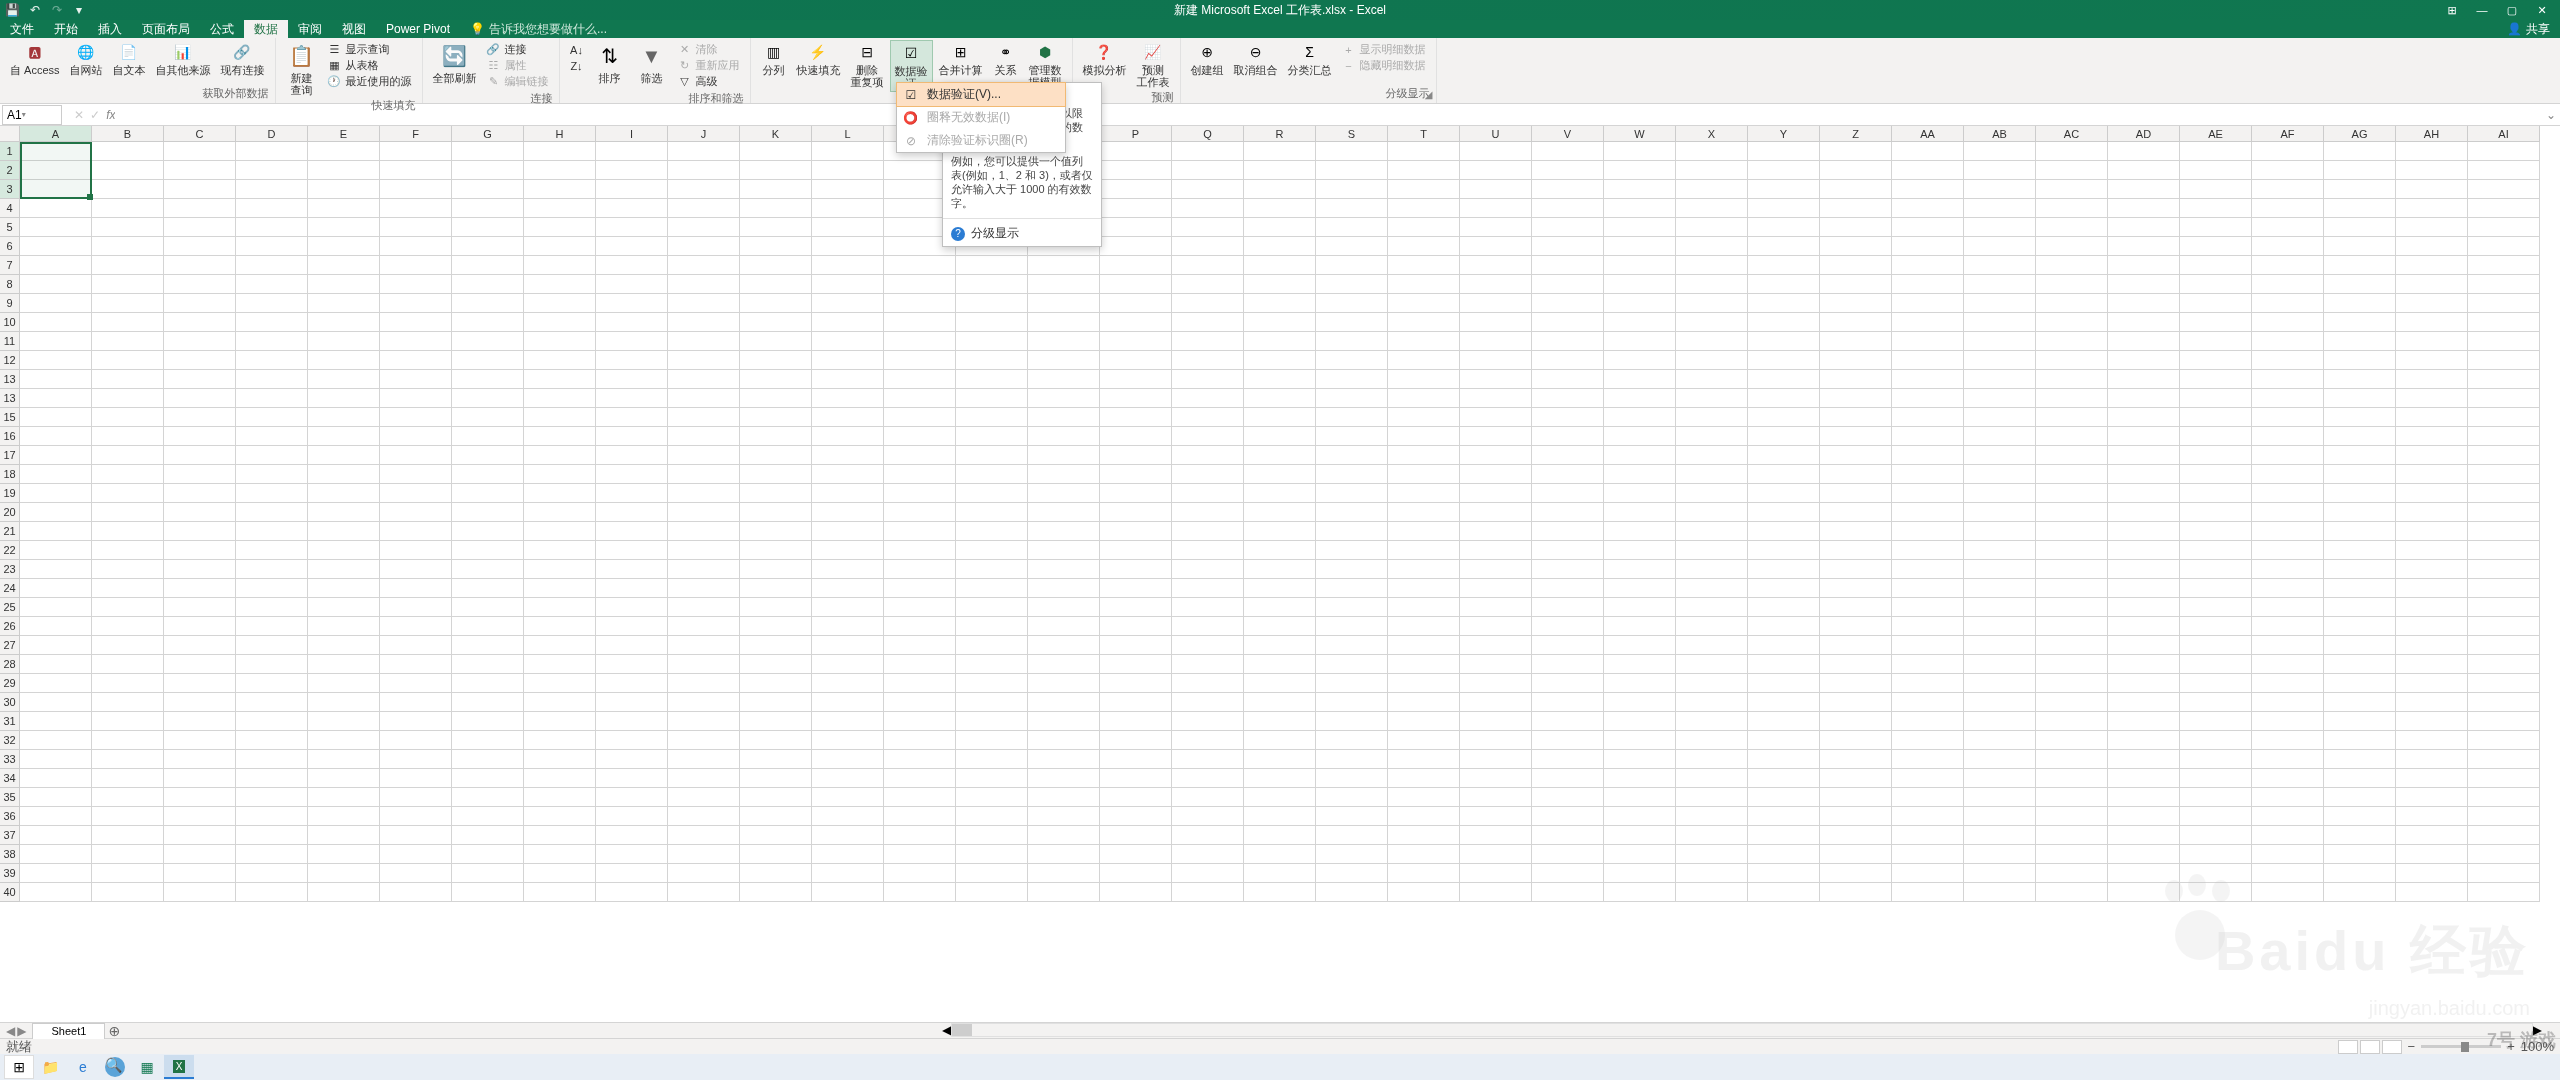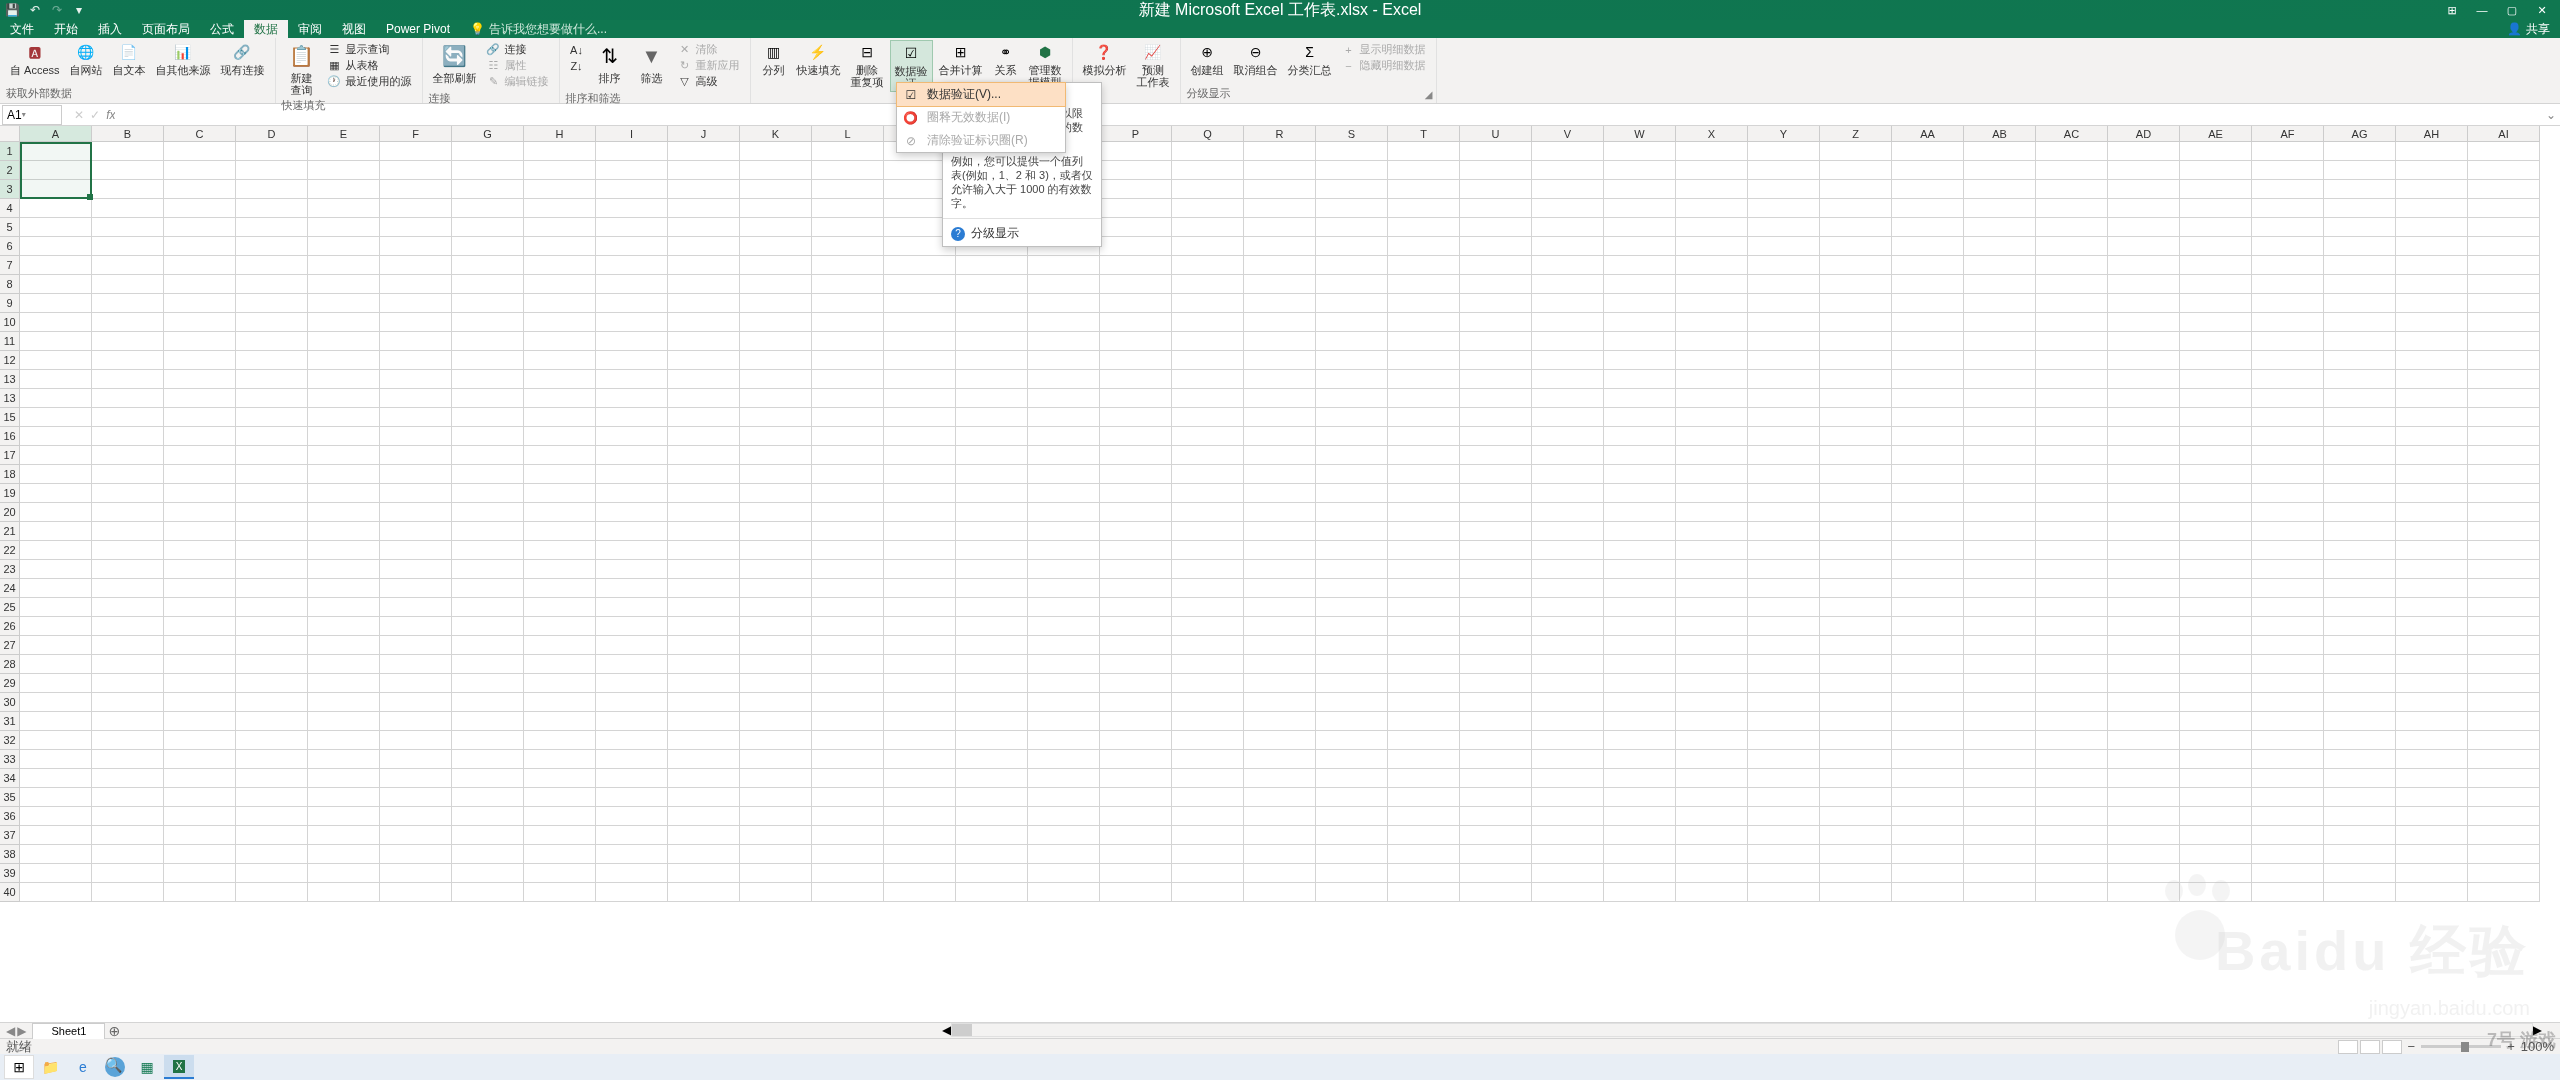--- a/index.html
+++ b/index.html
@@ -2,36 +2,36 @@
 <html><head>
 <meta charset="utf-8">
 <style>
 * { margin: 0; padding: 0; box-sizing: border-box; font-family: "Microsoft YaHei", "Segoe UI", sans-serif; }
 body { width: 2560px; height: 1080px; overflow: hidden; background: #fff; font-size: 12px; position: relative; }
 
 
 .titlebar { height: 20px; background: #0b6e4f; background: linear-gradient(to right, #0e7350, #107750); display: flex; align-items: center; color: #fff; position: relative; }
 .qat { display: flex; align-items: center; gap: 4px; padding-left: 4px; }
 .qat-icon { width: 18px; height: 18px; display: flex; align-items: center; justify-content: center; font-size: 12px; color: #fff; opacity: 0.9; }
-.title-center { position: absolute; left: 50%; transform: translateX(-50%); font-size: 16px; color: #fff; }
+.title-center { position: absolute; left: 50%; transform: translateX(-50%); font-size: 12px; color: #fff; }
 .win-controls { margin-left: auto; display: flex; gap: 2px; padding-right: 4px; }
 .win-btn { width: 28px; height: 18px; display: flex; align-items: center; justify-content: center; font-size: 11px; color: #fff; }
 
 
 .tabs { display: flex; background: #107750; height: 18px; align-items: stretch; }
 .tab { padding: 0 10px; color: #fff; font-size: 12px; display: flex; align-items: center; cursor: pointer; }
 .tab.active { background: #f3f2f1; color: #217346; font-weight: 400; }
 .tell-me { color: #cfe8db; margin-left: 10px; display: flex; align-items: center; gap: 4px; }
 .share-btn { margin-left: auto; color: #fff; padding: 0 10px; display: flex; align-items: center; gap: 4px; }
 
 
 .ribbon { height: 66px; background: #f3f2f1; border-bottom: 1px solid #d4d4d4; display: flex; position: relative; }
 .group { border-right: 1px solid #e1e1e1; padding: 2px 6px; display: flex; flex-direction: column; }
 .group-items { flex: 1; display: flex; align-items: flex-start; gap: 2px; }
-.group-label { text-align: left; font-size: 11px; color: #666; height: 15px; line-height: 15px; }
+.group-label { text-align: right; font-size: 11px; color: #666; height: 15px; line-height: 15px; }
 .rbtn { display: flex; flex-direction: column; align-items: center; justify-content: flex-start; padding: 2px 4px; min-width: 34px; gap: 2px; cursor: pointer; }
 .rbtn .ico { width: 20px; height: 20px; display: flex; align-items: center; justify-content: center; font-size: 14px; }
 .rbtn .ico-lg { width: 32px; height: 28px; font-size: 20px; }
 .rbtn .lbl { font-size: 11px; color: #333; text-align: center; line-height: 12px; min-height: 12px; }
 .rbtn-stack { display: flex; flex-direction: column; gap: 1px; padding: 2px 4px; }
 .rbtn-sm { display: flex; align-items: center; gap: 4px; font-size: 11px; color: #333; height: 15px; cursor: pointer; }
 .rbtn-sm .ico-sm { width: 14px; height: 14px; font-size: 11px; display:flex; align-items:center; justify-content:center; }
 .rbtn-sm.disabled { color: #aaa; }
 .ribbon .launcher { position:absolute; right:3px; bottom:3px; font-size:10px; color:#888; }
 

